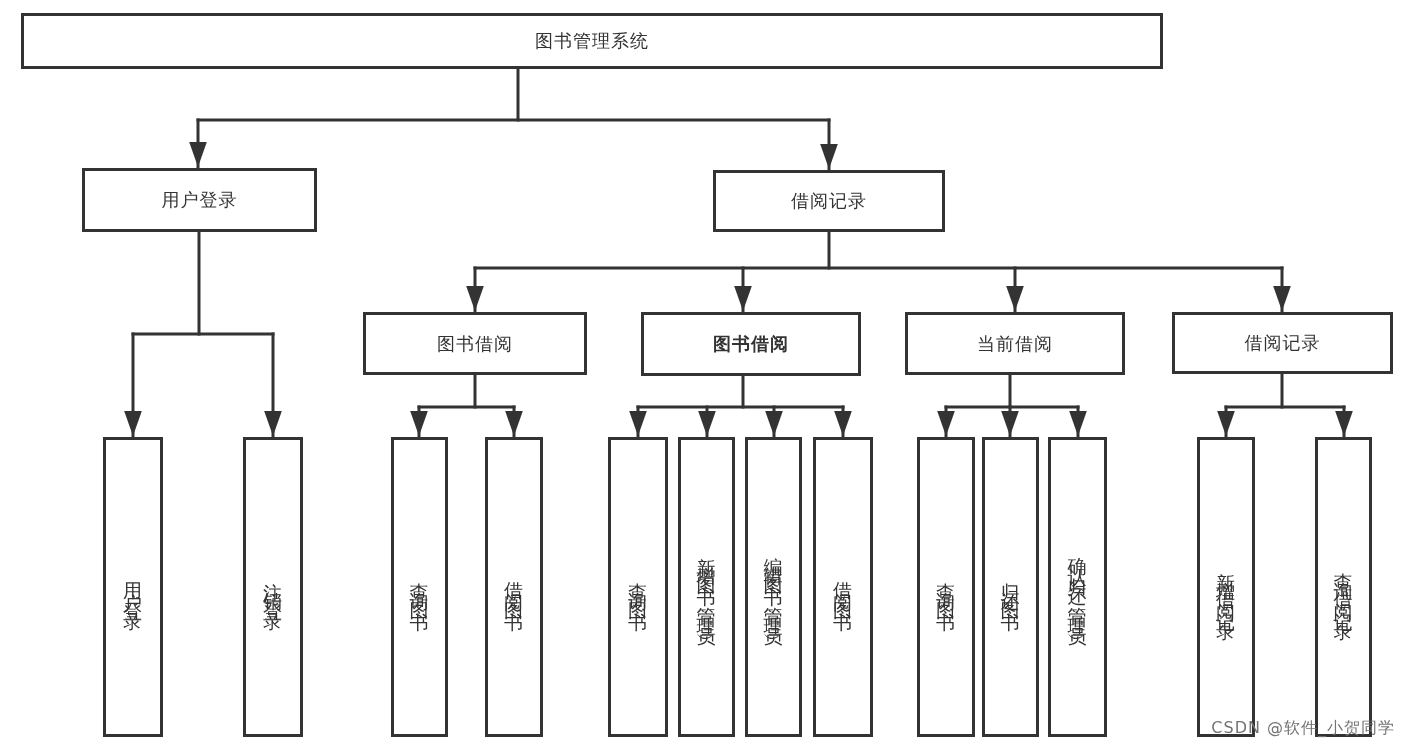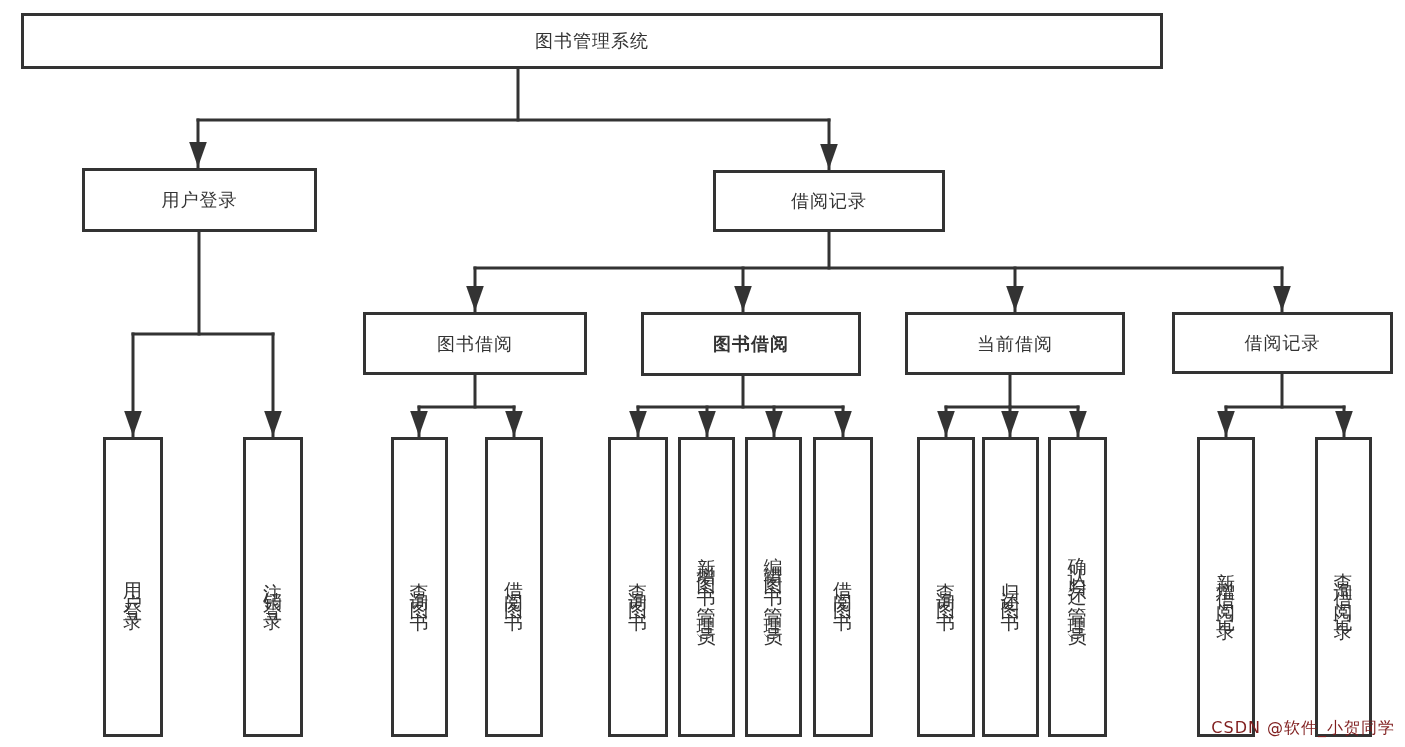--- a/index.html
+++ b/index.html
@@ -65,21 +65,21 @@
   #l-cb-query   { left: 917px;  width: 58px; }
   #l-cb-return  { left: 982px;  width: 57px; }
   #l-cb-confirm { left: 1048px; width: 59px; }
   #l-br-add     { left: 1197px; width: 58px; }
   #l-br-query   { left: 1315px; width: 57px; }
   .watermark {
     position: absolute;
     right: 10px;
     bottom: 8px;
     font-size: 16px;
-    color: #7f1d1d;
+    color: #737373;
     letter-spacing: 1px;
     z-index: 5;
     white-space: nowrap;
     text-align: right;
   }
 </style>
 </head>
 <body>
 
 <div class="canvas">

